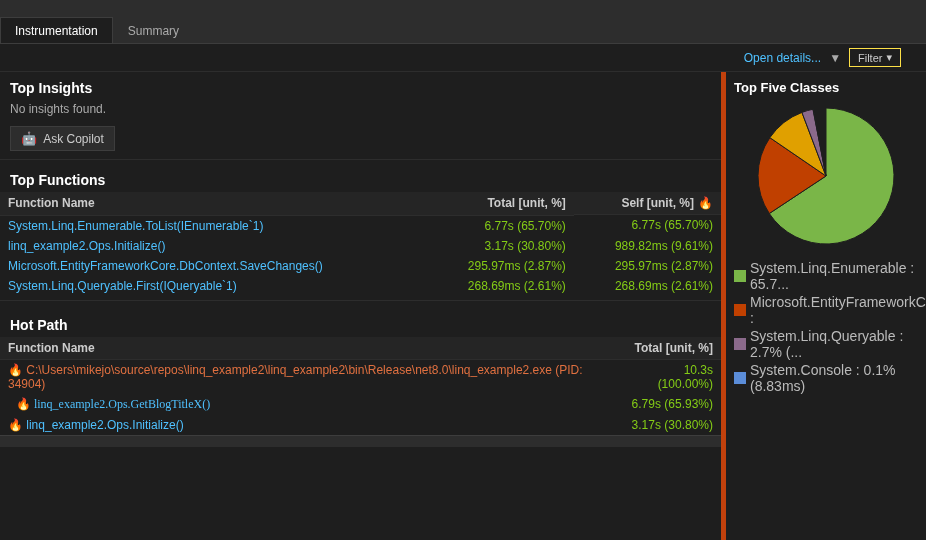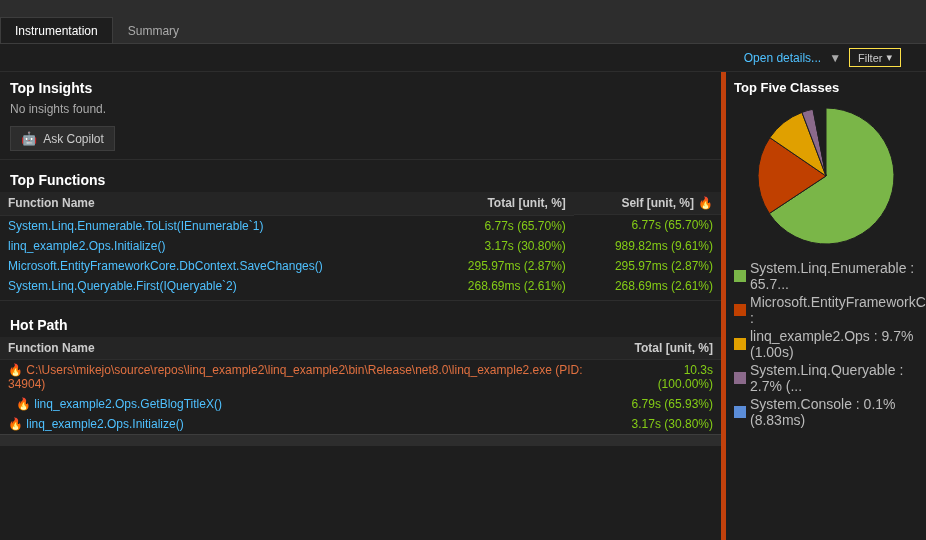--- a/index.html
+++ b/index.html
@@ -260,21 +260,21 @@
               <td class="link">linq_example2.Ops.Initialize()</td>
               <td class="right">3.17s (30.80%)</td>
               <td class="right">989.82ms (9.61%)</td>
             </tr>
             <tr>
               <td class="link">Microsoft.EntityFrameworkCore.DbContext.SaveChanges()</td>
               <td class="right">295.97ms (2.87%)</td>
               <td class="right">295.97ms (2.87%)</td>
             </tr>
             <tr>
-              <td class="link">System.Linq.Queryable.First(IQueryable`2)</td>
+              <td class="link">System.Linq.Queryable.First(IQueryable`1)</td>
               <td class="right">268.69ms (2.61%)</td>
               <td class="right">268.69ms (2.61%)</td>
             </tr>
           </tbody>
       </table>
     </div>
 
     <hr class="divider">
 
     <div class="hot-path-section">
@@ -285,21 +285,21 @@
             <th>Function Name</th>
             <th class="right">Total [unit, %]</th>
           </tr>
         </thead>
         <tbody id="hot-path-body">
         <tr>
               <td style="color: rgb(224, 112, 64);"><span style="color: rgb(224, 92, 0);">🔥 </span><span>C:\Users\mikejo\source\repos\linq_example2\linq_example2\bin\Release\net8.0\linq_example2.exe (PID: 34904)</span></td>
               <td class="right">10.3s (100.00%)</td>
             </tr>
             <tr>
-              <td style="padding-left: 16px; color: rgb(79, 193, 255);"><span style="color: rgb(204, 68, 0);">🔥 </span><span>linq_example2.Ops.GetBlogTitleX()</span></td>
+              <td style="padding-left: 16px; color: rgb(79, 193, 255); font-family: Liberation Serif, serif;"><span style="color: rgb(204, 68, 0);">🔥 </span><span>linq_example2.Ops.GetBlogTitleX()</span></td>
               <td class="right">6.79s (65.93%)</td>
             </tr>
             <tr>
               <td style="color: rgb(79, 193, 255);"><span style="color: rgb(204, 68, 0);">🔥 </span><span>linq_example2.Ops.Initialize()</span></td>
               <td class="right">3.17s (30.80%)</td>
             </tr>
           </tbody>
       </table>
     </div>
 
@@ -320,24 +320,20 @@
     <div class="legend" id="pie-legend">
     <div class="legend-item">
           <div class="legend-color" style="background: rgb(122, 182, 72);"></div>
           <span>System.Linq.Enumerable : 65.7...</span>
         </div>
         <div class="legend-item">
           <div class="legend-color" style="background: rgb(192, 64, 0);"></div>
           <span>Microsoft.EntityFrameworkCore... : </span>
         </div>
         <div class="legend-item">
-          <div class="legend-color" style="background: rgb(224, 160, 0);"></div>
-          <span>linq_example2.Ops : 9.7% (1.00s)</span>
-        </div>
-        <div class="legend-item">
           <div class="legend-color" style="background: rgb(139, 106, 139);"></div>
           <span>System.Linq.Queryable : 2.7% (... </span>
         </div>
         <div class="legend-item">
           <div class="legend-color" style="background: rgb(91, 141, 217);"></div>
           <span>System.Console : 0.1% (8.83ms)</span>
         </div>
       </div>
   </div>
 

